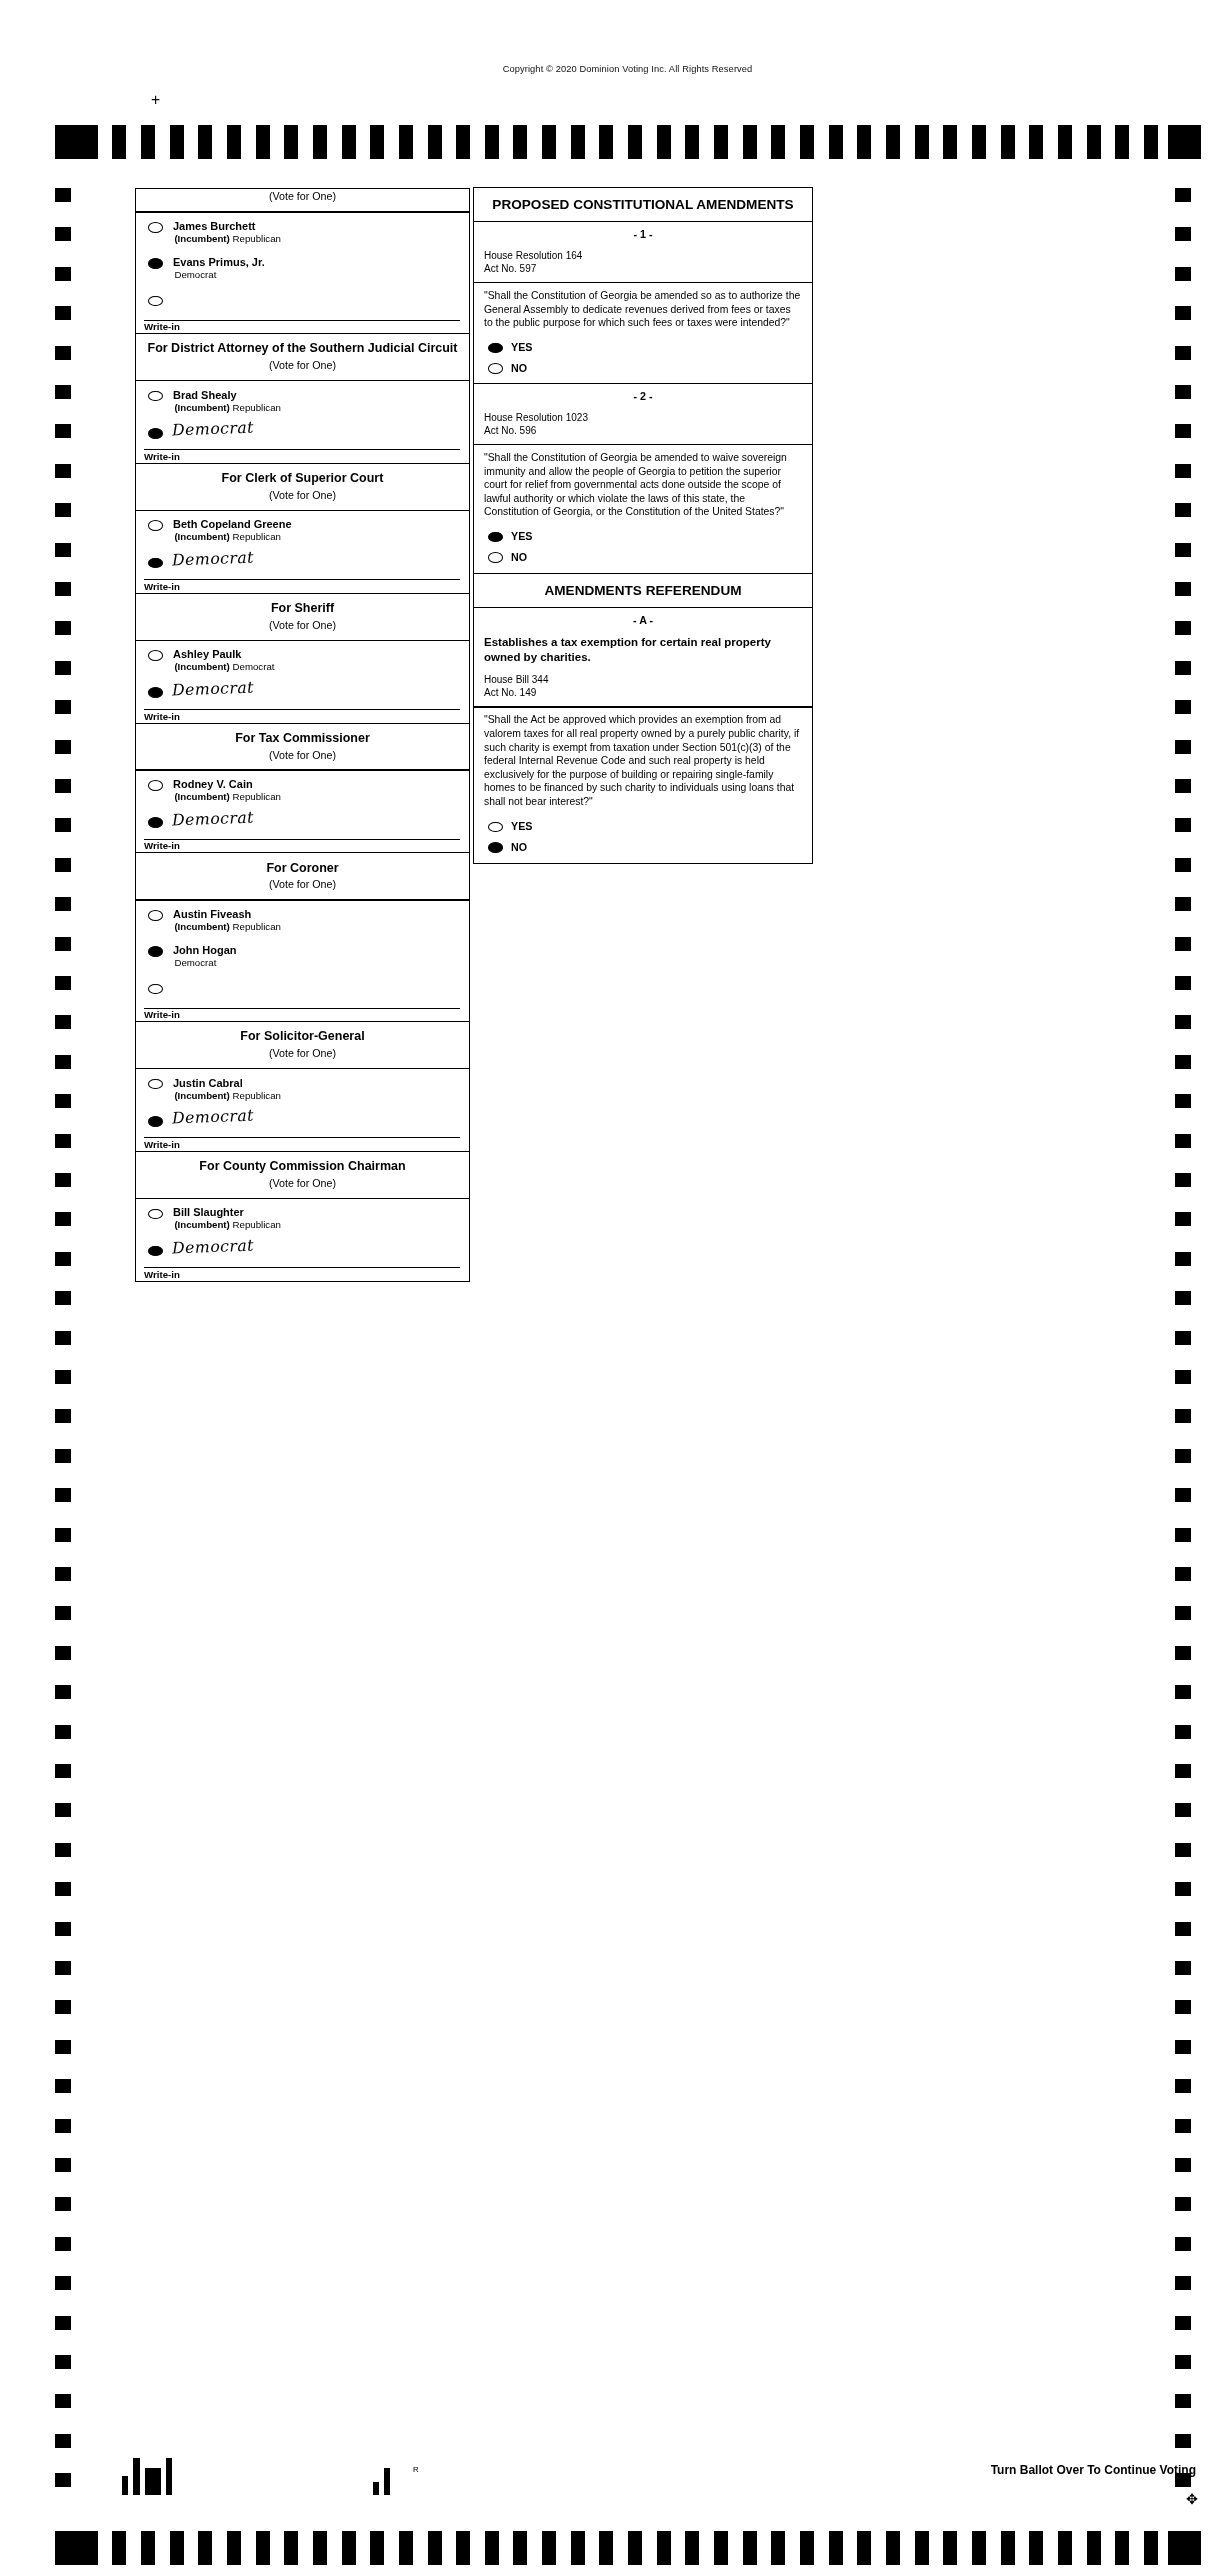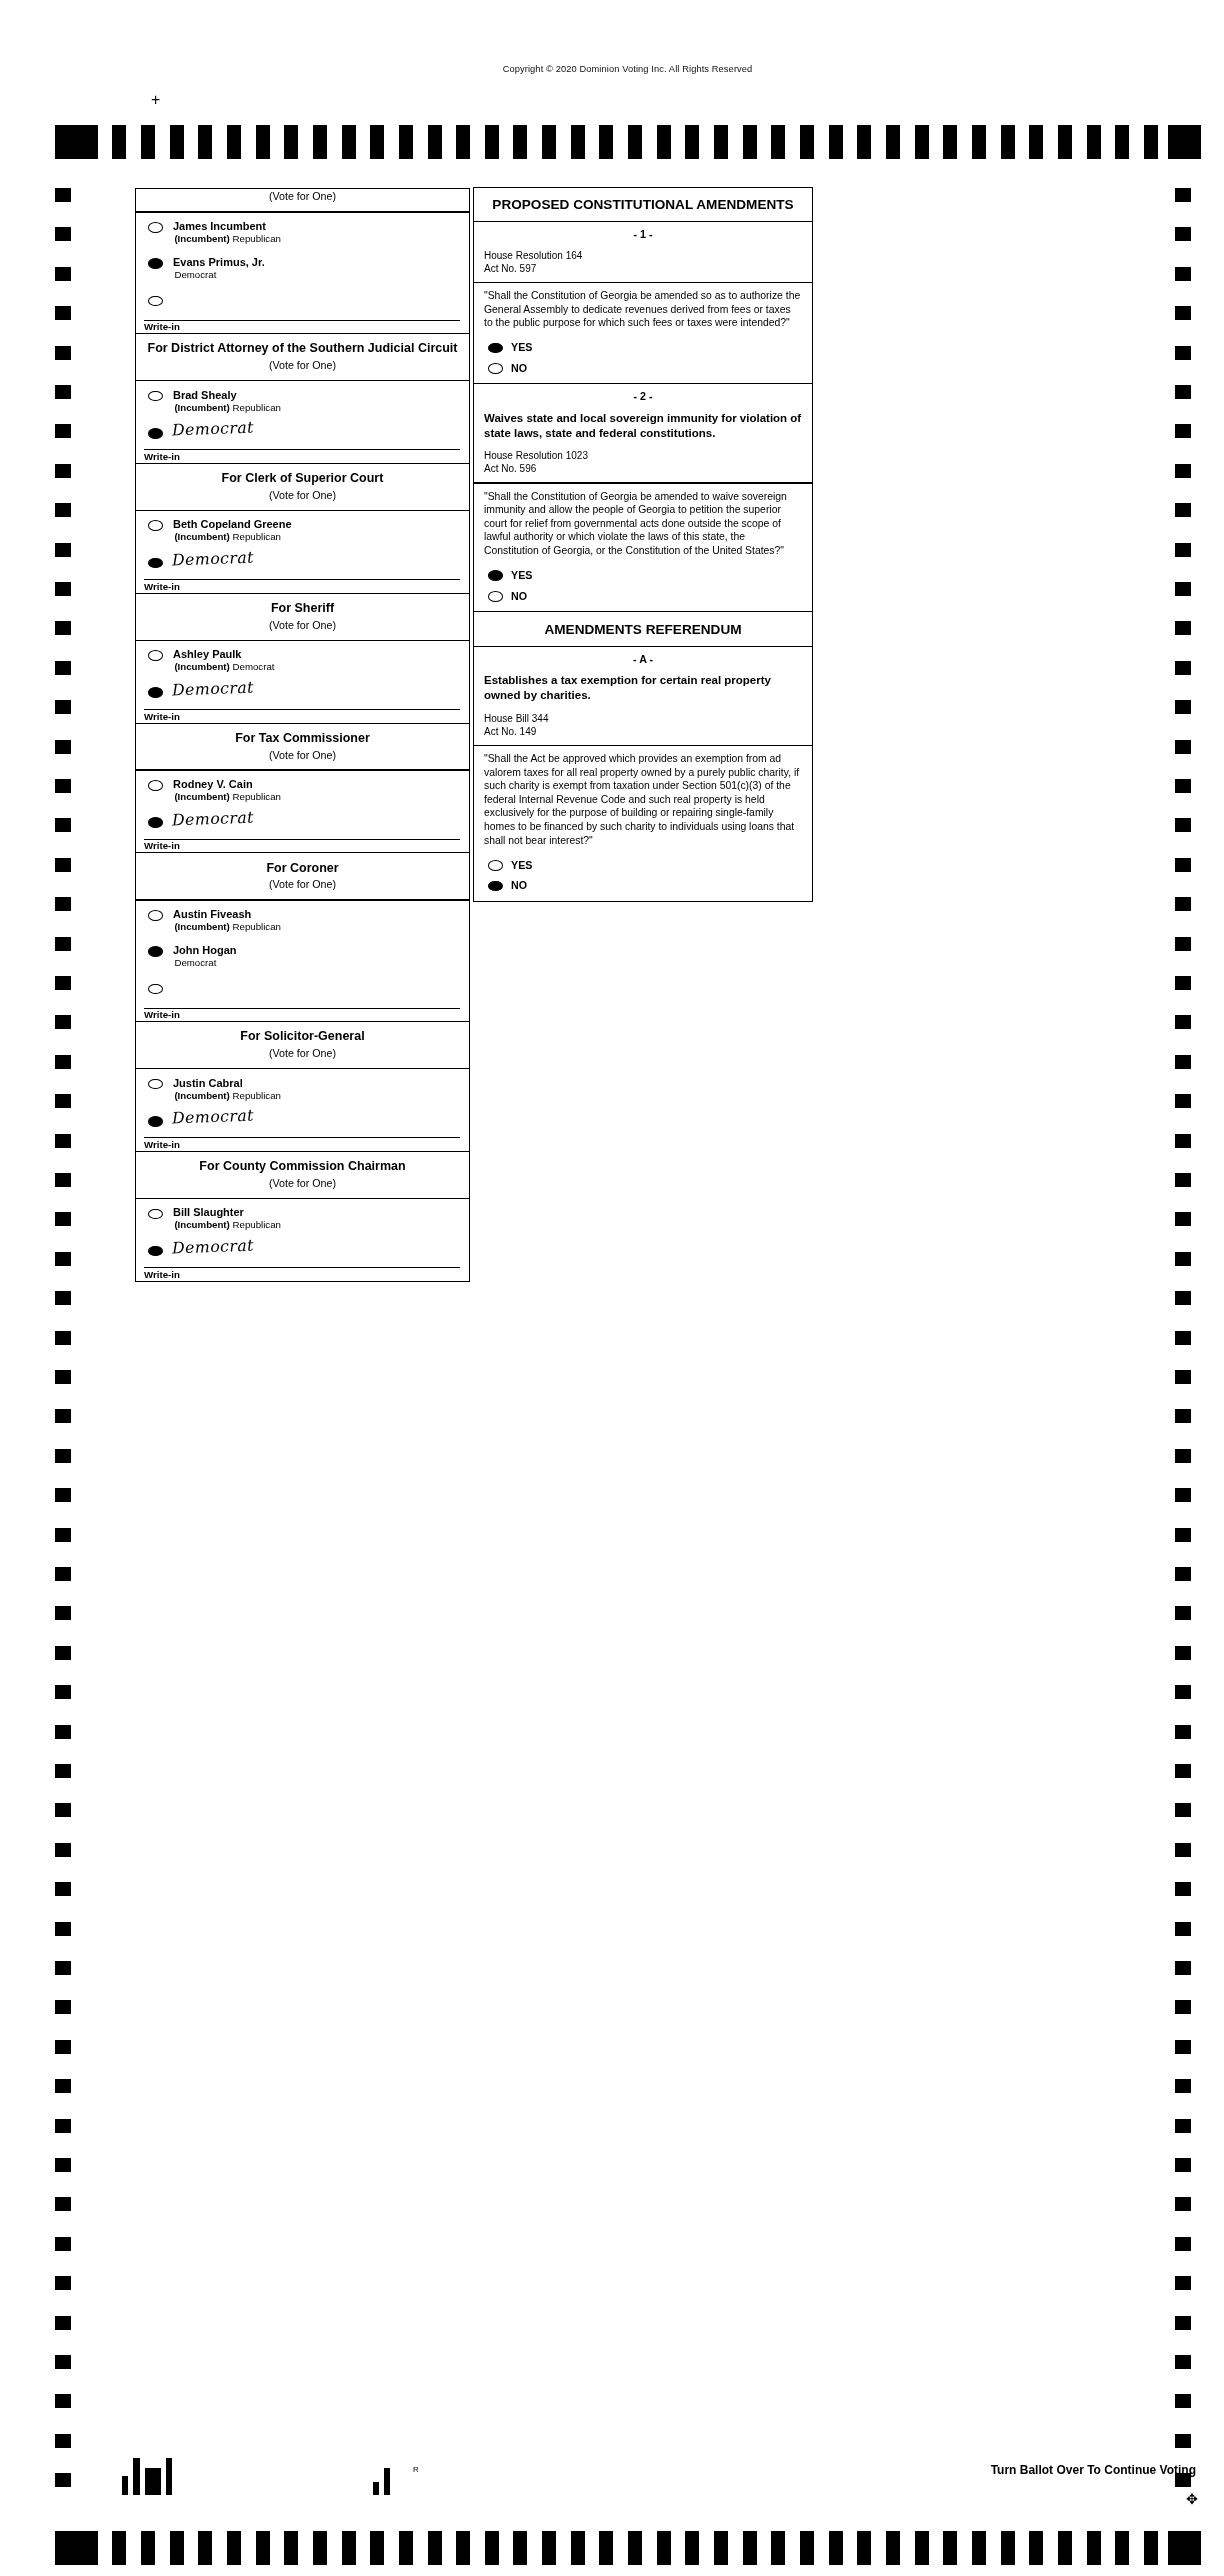--- a/index.html
+++ b/index.html
@@ -270,21 +270,21 @@
       <div class="mark" style="left: 0px; top: 2246px; width: 15.8px; height: 13.6px;"></div>
       <div class="mark" style="left: 0px; top: 2285px; width: 15.8px; height: 13.6px;"></div>
     </div>
 
   <div class="col-left">
       <div class="contest">
         <div class="c-sub">(Vote for One)</div>
         <div class="divider"></div>
         <div class="cand">
           <span class="oval"></span>
-          <div class="cname">James Incumbent</div>
+          <div class="cname">James Burchett</div>
           <div class="cparty"><b>(Incumbent) </b>Republican</div>
         </div>
         <div class="cand">
           <span class="oval filled"></span>
           <div class="cname">Evans Primus, Jr.</div>
           <div class="cparty">Democrat</div>
         </div>
         <div class="writein">
           <span class="oval" style="top: 10px;"></span>
           <div class="wi-label" style="margin-top: 24px;">Write-in</div>
@@ -408,21 +408,20 @@
         <div class="qnum">- 1 -</div>
         <div class="qref" style="white-space: pre-line;">House Resolution 164
 Act No. 597</div>
         <div class="divider"></div>
         <div class="qtext">"Shall the Constitution of Georgia be amended so as to authorize the General Assembly to dedicate revenues derived from fees or taxes to the public purpose for which such fees or taxes were intended?"</div>
         <div class="qchoice"><span class="oval filled"></span><span>YES</span></div>
         <div class="qchoice"><span class="oval"></span><span>NO</span></div>
       </div>
       <div class="qbox" style="padding-bottom: 5.7px;">
         <div class="qnum">- 2 -</div>
-        <div class="qsummary">Waives state and local sovereign immunity for violation of state laws, state and federal constitutions.</div>
         <div class="qref" style="white-space: pre-line;">House Resolution 1023
 Act No. 596</div>
         <div class="divider"></div>
         <div class="qtext">"Shall the Constitution of Georgia be amended to waive sovereign immunity and allow the people of Georgia to petition the superior court for relief from governmental acts done outside the scope of lawful authority or which violate the laws of this state, the Constitution of Georgia, or the Constitution of the United States?"</div>
         <div class="qchoice"><span class="oval filled"></span><span>YES</span></div>
         <div class="qchoice"><span class="oval"></span><span>NO</span></div>
       </div>
       <div class="qbox">
         <div class="qtitle">AMENDMENTS REFERENDUM</div>
       </div>

